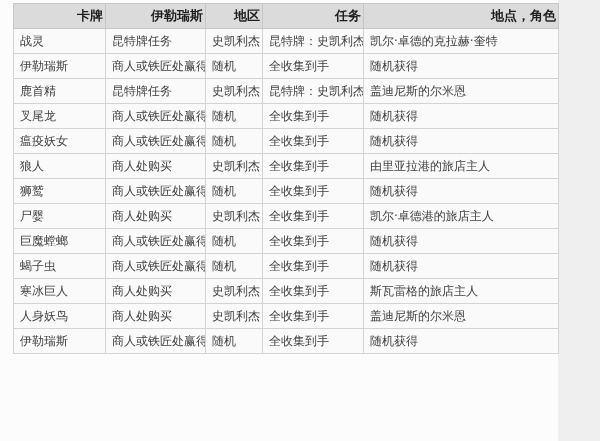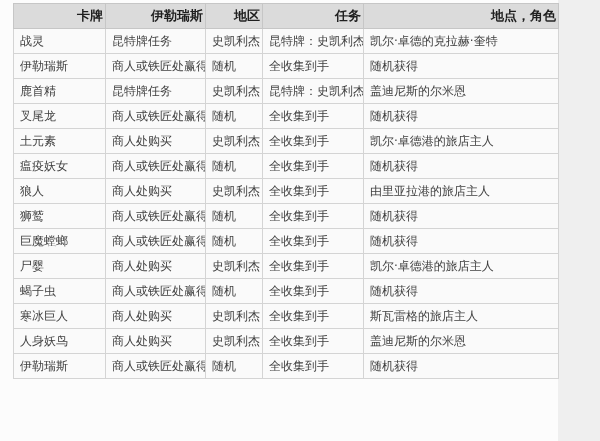--- a/index.html
+++ b/index.html
@@ -102,27 +102,20 @@
             <td>盖迪尼斯的尔米恩</td>
           </tr>
           <tr>
             <td>叉尾龙</td>
             <td>商人或铁匠处赢得</td>
             <td>随机</td>
             <td>全收集到手</td>
             <td>随机获得</td>
           </tr>
           <tr>
-            <td>土元素</td>
-            <td>商人处购买</td>
-            <td>史凯利杰</td>
-            <td>全收集到手</td>
-            <td>凯尔·卓德港的旅店主人</td>
-          </tr>
-          <tr>
             <td>瘟疫妖女</td>
             <td>商人或铁匠处赢得</td>
             <td>随机</td>
             <td>全收集到手</td>
             <td>随机获得</td>
           </tr>
           <tr>
             <td>狼人</td>
             <td>商人处购买</td>
             <td>史凯利杰</td>
@@ -130,32 +123,32 @@
             <td>由里亚拉港的旅店主人</td>
           </tr>
           <tr>
             <td>狮鹫</td>
             <td>商人或铁匠处赢得</td>
             <td>随机</td>
             <td>全收集到手</td>
             <td>随机获得</td>
           </tr>
           <tr>
+            <td>尸婴</td>
+            <td>商人处购买</td>
+            <td>史凯利杰</td>
+            <td>全收集到手</td>
+            <td>凯尔·卓德港的旅店主人</td>
+          </tr>
+          <tr>
             <td>巨魔螳螂</td>
             <td>商人或铁匠处赢得</td>
             <td>随机</td>
             <td>全收集到手</td>
             <td>随机获得</td>
-          </tr>
-          <tr>
-            <td>尸婴</td>
-            <td>商人处购买</td>
-            <td>史凯利杰</td>
-            <td>全收集到手</td>
-            <td>凯尔·卓德港的旅店主人</td>
           </tr>
           <tr>
             <td>蝎子虫</td>
             <td>商人或铁匠处赢得</td>
             <td>随机</td>
             <td>全收集到手</td>
             <td>随机获得</td>
           </tr>
           <tr>
             <td>寒冰巨人</td>

